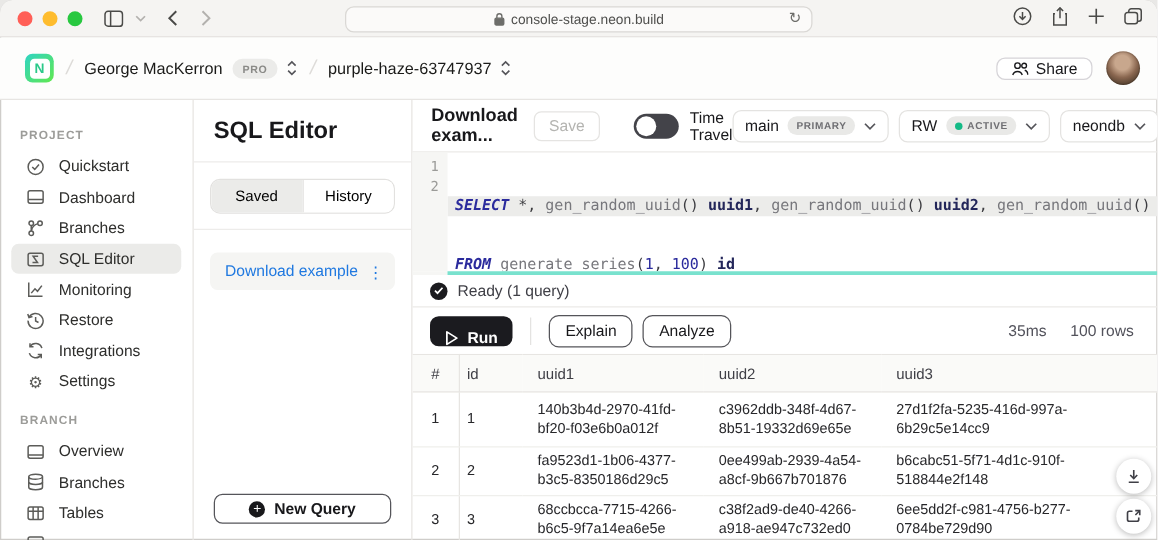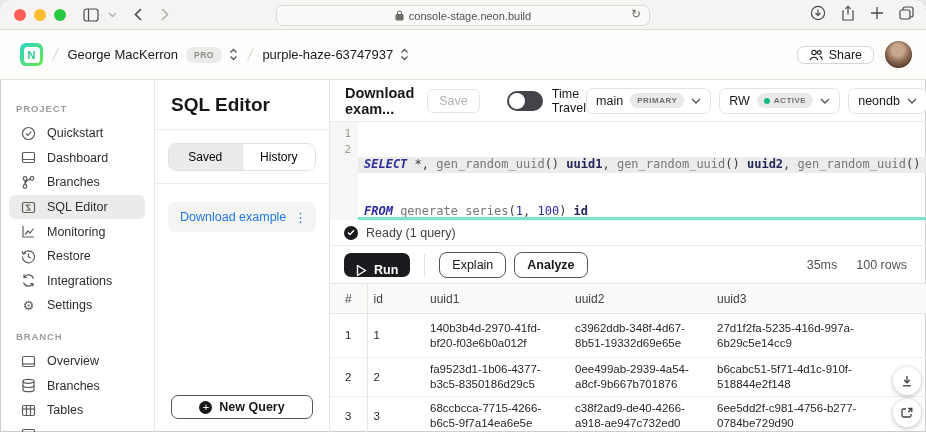--- a/index.html
+++ b/index.html
@@ -125,21 +125,21 @@
     gap:8px; padding:0 14px; font-size:12.5px; color:#3f3f46; flex:none; }
   .check-circle { width:14px; height:14px; border-radius:50%; background:#1b1b1f; color:#fff;
     display:flex; align-items:center; justify-content:center; }
 
   .actions { height:37px; display:flex; align-items:center; padding:0 19px 0 14px; flex:none; }
   .run-btn { height:24px; background:#1b1b1f; color:#fff; border:none; border-radius:7px;
     display:flex; align-items:flex-end; gap:7px; padding:0 12px; font-size:12.5px; font-weight:600; }
   .act-divider { width:1px; height:22px; background:#e4e3e1; margin:0 14px; }
   .ghost-btn { height:26px; border:1px solid #55555a; border-radius:8px; background:#fff;
     padding:0 12px; font-size:12.5px; color:#18181b; display:flex; align-items:center; }
-  .ghost-btn + .ghost-btn { margin-left:8px;font-weight:bold; }
+  .ghost-btn + .ghost-btn { margin-left:8px; }
   .meta { margin-left:auto; display:flex; gap:19px; font-size:12.5px; color:#52525b; }
 
   .results { flex:1; overflow:hidden; }
   table { width:100%; border-collapse:collapse; table-layout:fixed; }
   thead th { height:30px; background:#fafaf8; border-top:1px solid #e7e5e2; border-bottom:1px solid #e7e5e2;
     font-weight:400; font-size:12px; color:#3f3f46; text-align:left; padding:0 0 0 12px; }
   th.c-n, td.c-n { text-align:center; padding:0; border-right:1px solid #e7e5e2; }
   tbody td { font-size:11.5px; color:#27272a; padding:6px 12px; line-height:15px;
     border-bottom:1px solid #efefec; vertical-align:middle; word-wrap:break-word; }
   tr.r1 td { height:44px; } tr.r2 td, tr.r3 td { height:38px; padding-top:4px; padding-bottom:4px; }

